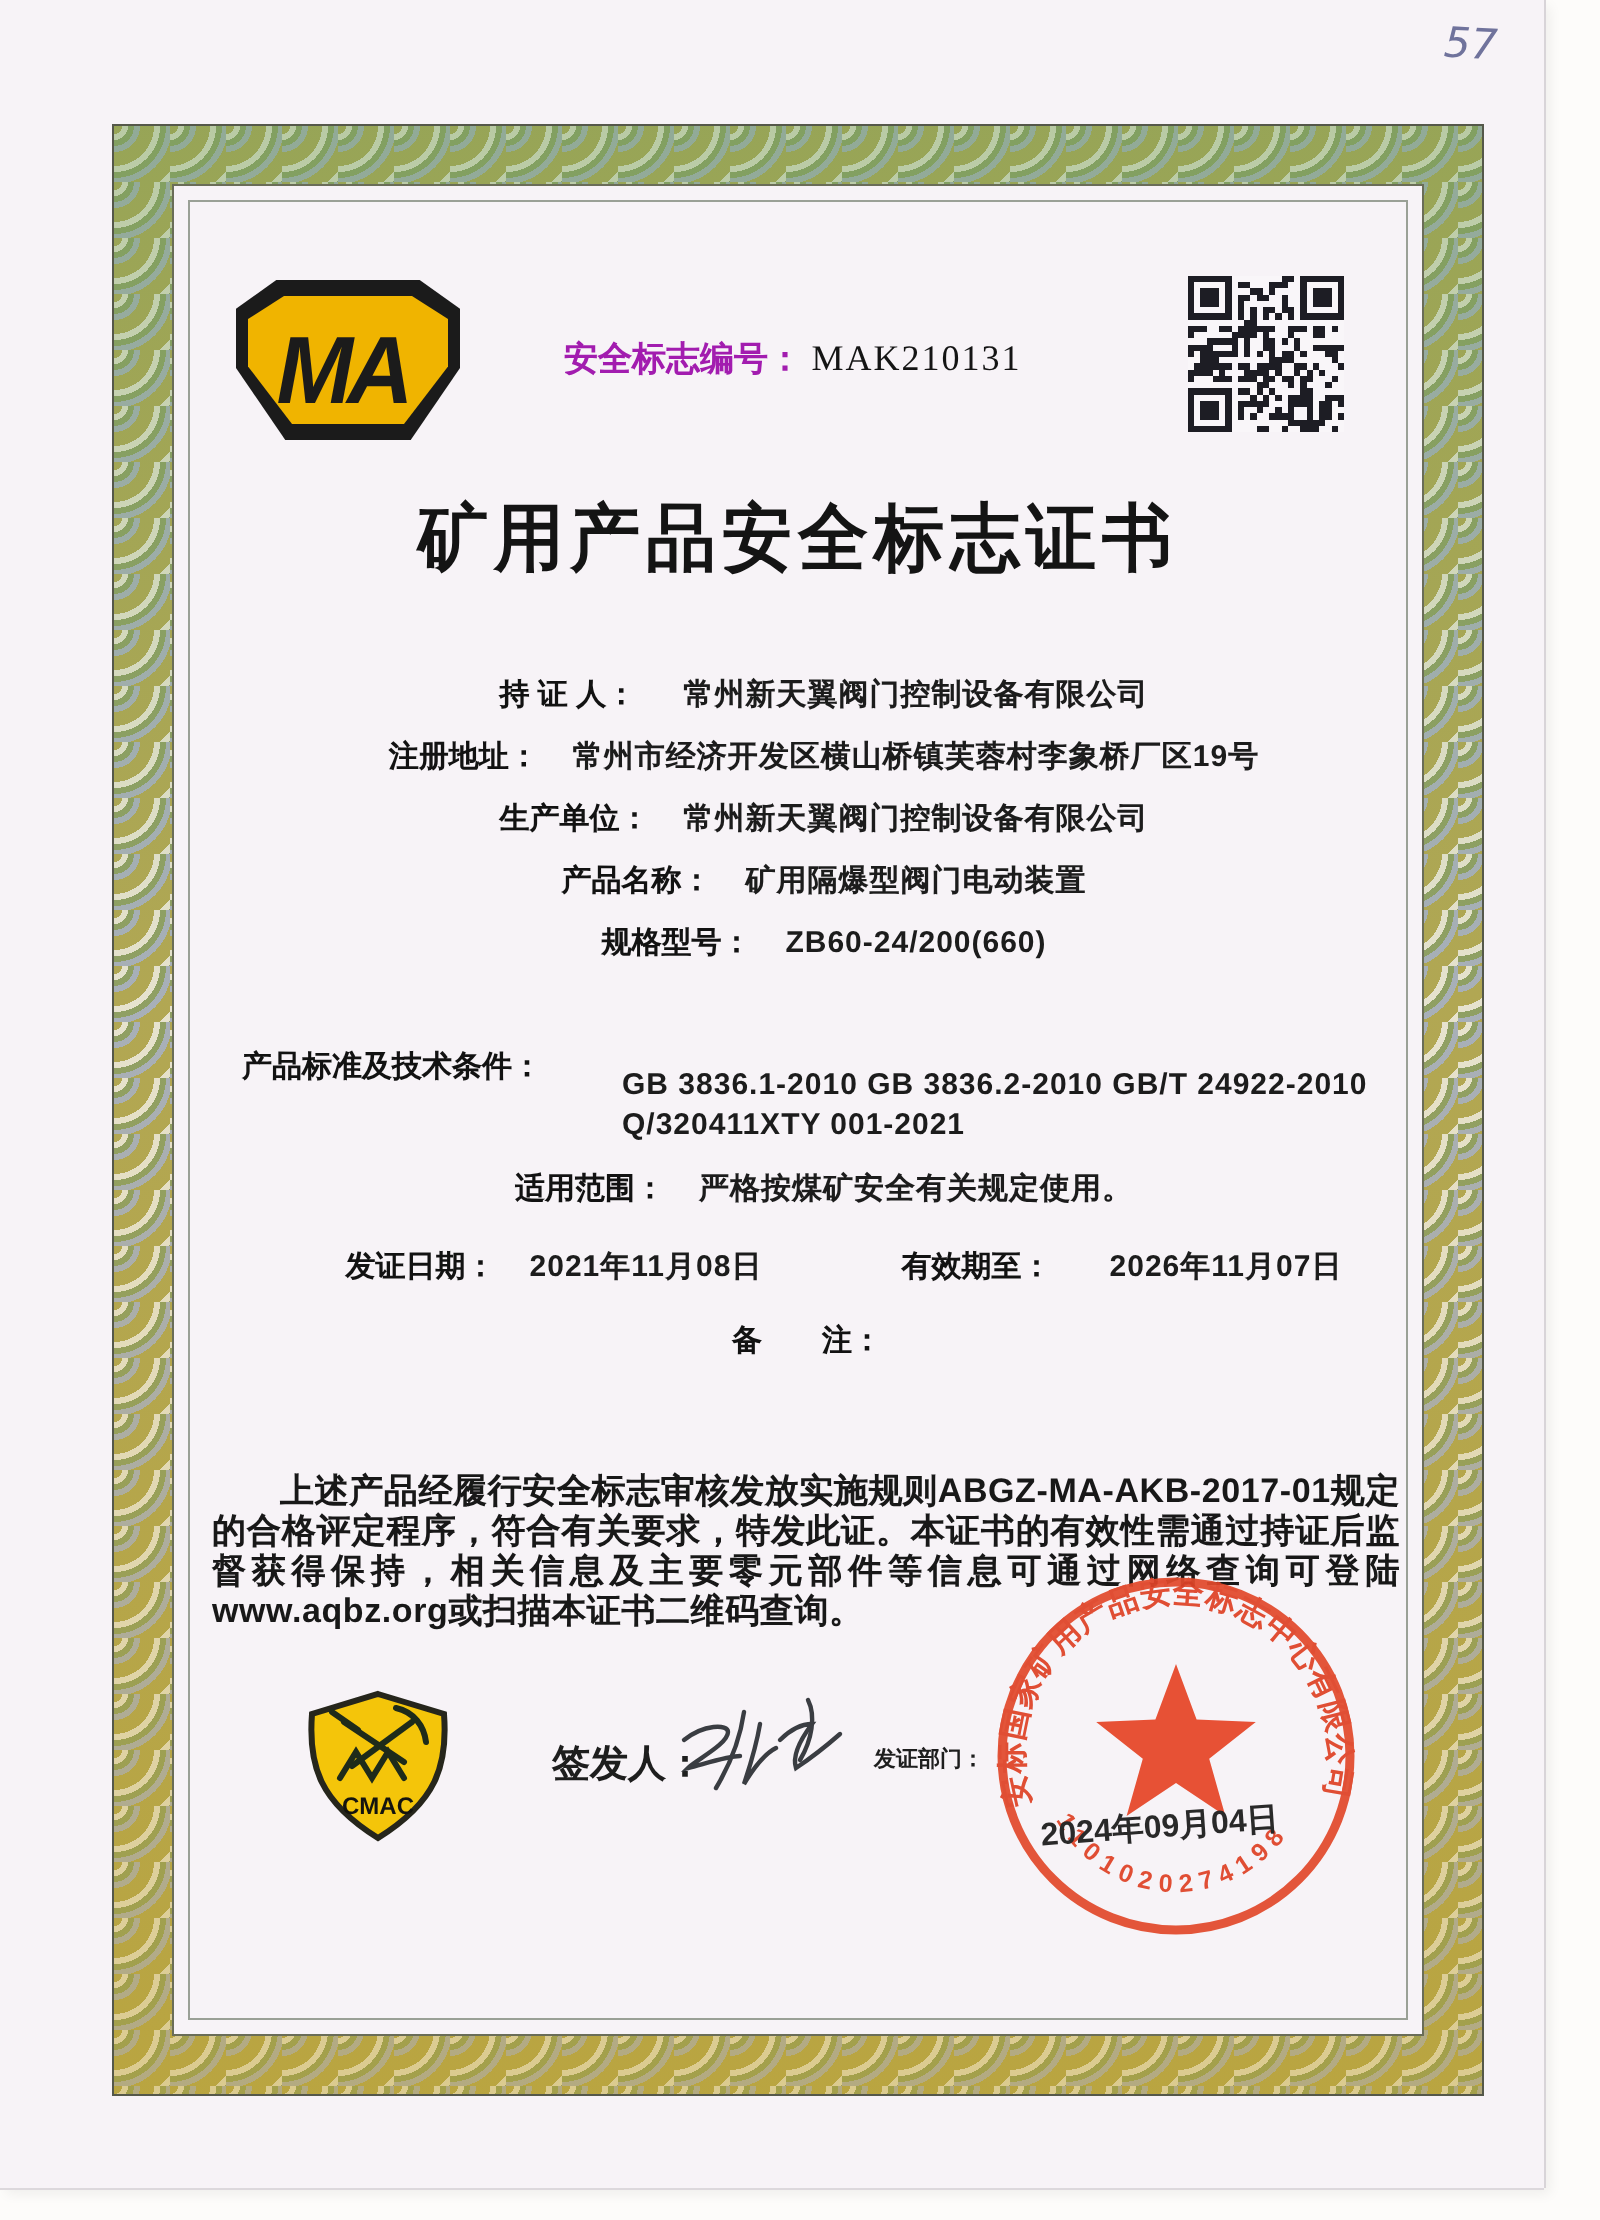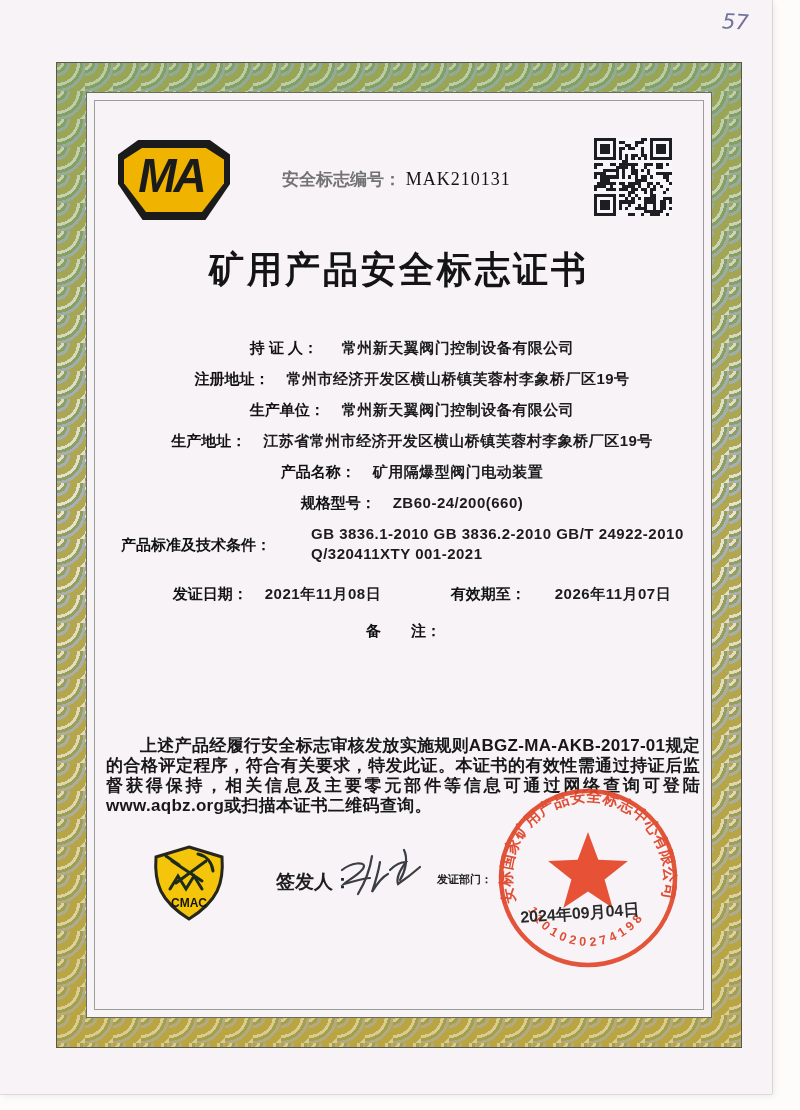--- a/index.html
+++ b/index.html
@@ -43,51 +43,51 @@
   
   .ma-badge {
     position:absolute; left:118px; top:140px; width:112px; height:80px;
     background:#1b1b1b;
     clip-path:polygon(18% 0%, 82% 0%, 100% 18%, 100% 55%, 78% 100%, 22% 100%, 0% 55%, 0% 18%);
     display:flex; align-items:center; justify-content:center;
   }
   .ma-badge .inner {
     width:100px; height:64px; background:#f0b400;
     clip-path:polygon(18% 0%, 82% 0%, 100% 18%, 100% 55%, 78% 100%, 22% 100%, 0% 55%, 0% 18%);
-    display:flex; align-items:flex-start; justify-content:center;
+    display:flex; align-items:flex-end; justify-content:center;
   }
   .ma-badge .letters {
     font-family:"Liberation Sans", sans-serif;
     font-size:46px; font-weight:900; font-style:italic;
     letter-spacing:-3px; color:#1b1b1b; transform:scaleY(1.04);
     padding-right:6px;
   }
   .cert-no {
     position:absolute; left:282px; top:168px; font-size:17px; white-space:nowrap;
   }
-  .cert-no .lbl { font-weight:bold; color:#737373; }
+  .cert-no .lbl { font-weight:bold; color:#a21caf; }
   .cert-no .val { font-family:"Liberation Serif", serif; font-size:18px; letter-spacing:1px; color:#141414; }
   .qr {
     position:absolute; left:594px; top:138px; width:78px; height:78px; background:#f9f6f9;
   }
   .qr svg { width:78px; height:78px; shape-rendering:crispEdges; display:block; }
   
   .title {
     position:absolute; left:86px; top:246px; width:626px;
     text-align:center; font-size:35px; font-weight:900;
     letter-spacing:3px; color:#141414;
     transform:scaleY(1.05);
   }
   
   .fields { position:absolute; left:120px; top:338px; width:584px; font-size:15px; }
   .row { display:flex; align-items:center; margin-bottom:12px; line-height:19px;justify-content:center; }
   .row .lbl { flex:0 0 92px; font-weight:bold; color:#121212; white-space:nowrap; }
   .row .val { font-weight:bold; color:#1c1c1c; letter-spacing:0.5px; }
   .row.std .lbl { flex:0 0 190px; }
-  .row.std .val { width:392px; word-break:break-all; line-height:20px; }
+  .row.std .val { width:392px; word-break:break-all; line-height:20px;margin-top:40px; }
   .row.dates { margin-top:20px; }
   .row.dates .pair { display:flex; }
   .row.dates .pair.first { width:278px; }
   .row.dates .pair .lbl { flex:0 0 92px;margin-left:20px; }
   .row.dates .pair.second .lbl { flex:0 0 104px; }
   .row.remark { margin-top:18px; }
   
   .statement {
     position:absolute; left:106px; top:736px; width:594px;
     font-size:17px; font-weight:bold; line-height:20px;
@@ -450,34 +450,34 @@
     </div>
     <div class="row">
       <span class="lbl">注册地址：</span>
       <span class="val">常州市经济开发区横山桥镇芙蓉村李象桥厂区19号</span>
     </div>
     <div class="row">
       <span class="lbl">生产单位：</span>
       <span class="val">常州新天翼阀门控制设备有限公司</span>
     </div>
     <div class="row">
-      <span class="lbl">生产地址：</span>
-      <span class="val">江苏省常州市经济开发区横山桥镇芙蓉村李象桥厂区19号</span>
-    </div>
-    <div class="row">
       <span class="lbl">产品名称：</span>
       <span class="val">矿用隔爆型阀门电动装置</span>
     </div>
     <div class="row">
       <span class="lbl">规格型号：</span>
       <span class="val">ZB60-24/200(660)</span>
     </div>
     <div class="row std">
       <span class="lbl">产品标准及技术条件：</span>
       <span class="val">GB 3836.1-2010 GB 3836.2-2010 GB/T 24922-2010 Q/320411XTY 001-2021</span>
+    </div>
+    <div class="row">
+      <span class="lbl">适用范围：</span>
+      <span class="val">严格按煤矿安全有关规定使用。</span>
     </div>
     <div class="row dates">
       <span class="pair first">
         <span class="lbl">发证日期：</span>
         <span class="val">2021年11月08日</span>
       </span>
       <span class="pair second">
         <span class="lbl">有效期至：</span>
         <span class="val">2026年11月07日</span>
       </span>

